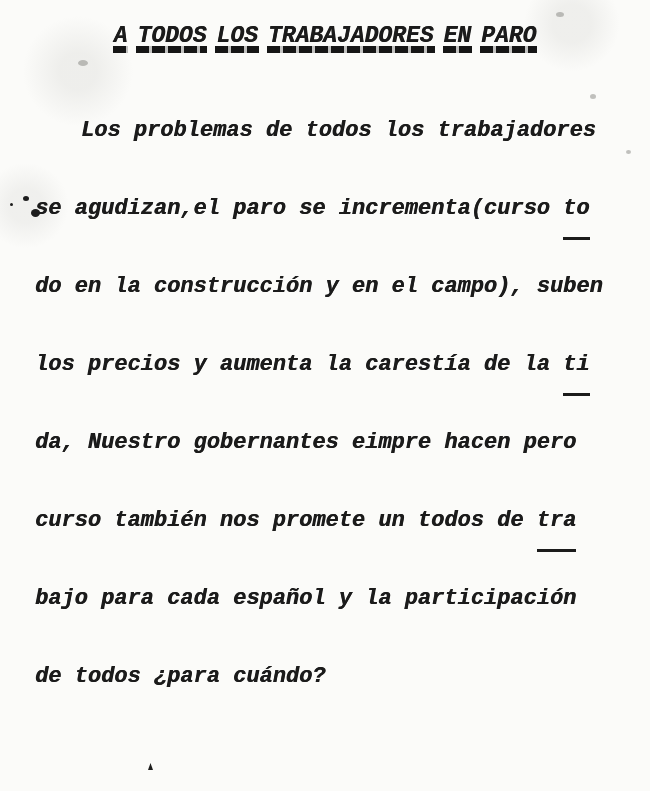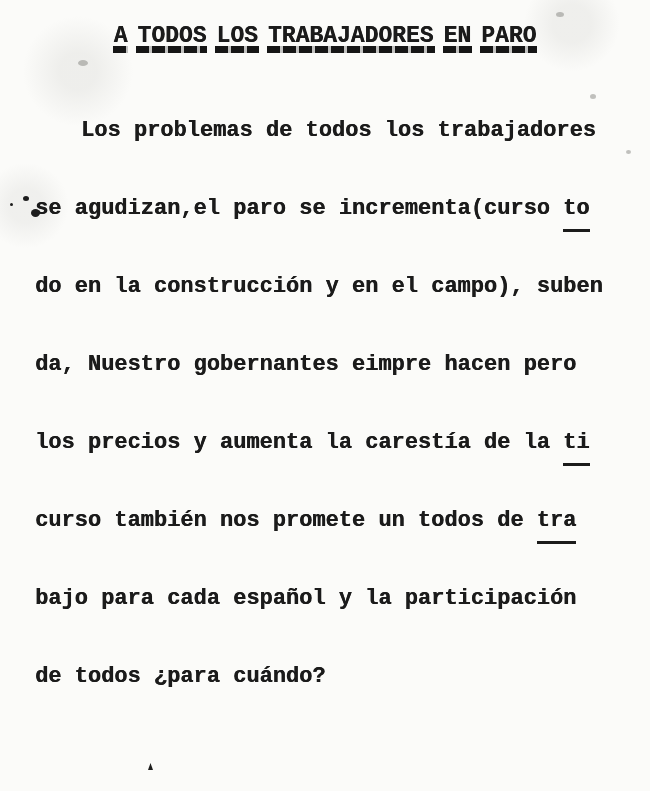--- a/index.html
+++ b/index.html
@@ -14,20 +14,21 @@
     margin: 0;
     background:
       radial-gradient(circle at 12% 9%, rgba(180,180,175,0.18) 0 2%, transparent 6%),
       radial-gradient(circle at 88% 3%, rgba(170,170,165,0.15) 0 2%, transparent 5%),
       radial-gradient(circle at 4% 26%, rgba(160,160,155,0.12) 0 2%, transparent 5%),
       #fbfbf9;
     overflow: hidden;
     font-family: "Liberation Mono", "DejaVu Sans Mono", monospace;
     font-weight: bold;
     color: #1b1b1b;
+    font-style: italic;
   }
   .ink { text-shadow: 0.4px 0 0 currentColor; }
 
   .title {
     margin: 21px 0 0 0;
     text-align: center;
     font-size: 23px;
     line-height: 30px;
     letter-spacing: 0px;
     white-space: nowrap;
@@ -44,43 +45,43 @@
     margin: 13px 0 0 35px;
     font-size: 22px;
     line-height: 26px;
     white-space: pre;
   }
   .ln { height: 26px; white-space: pre; }
   .ind1 { padding-left: 46px; }
 
   .tail {
     border-bottom: 3px solid currentColor;
-    padding-bottom: 8px;
+    padding-bottom: 16px;
   }
 
   .speck {
     position: absolute;
     background: #1d1d1d;
     border-radius: 50%;
   }
   .speck.faint { background: rgba(120,120,115,0.45); }
 </style>
 </head>
 <body>
 
 <div class="sheet ink">
 
   <h1 class="title"><span class="w">A</span><span class="w">TODOS</span><span class="w">LOS</span><span class="w">TRABAJADORES</span><span class="w">EN</span><span class="w">PARO</span></h1>
 
   <div class="docbody">
     <div class="ln ind1"><span>Los problemas de todos los trabajadores</span><span class="tail"></span></div>
     <div class="ln"><span>se agudizan,el paro se incrementa(curso </span><span class="tail">to</span></div>
     <div class="ln"><span>do en la construcción y en el campo), suben</span><span class="tail"></span></div>
+    <div class="ln"><span>los precios y aumenta la carestía de la </span><span class="tail">ti</span></div>
     <div class="ln"><span>da, Nuestro gobernantes eimpre hacen pero</span><span class="tail"></span></div>
-    <div class="ln"><span>los precios y aumenta la carestía de la </span><span class="tail">ti</span></div>
     <div class="ln"><span>curso también nos promete un todos de </span><span class="tail">tra</span></div>
     <div class="ln"><span>bajo para cada español y la participación</span><span class="tail"></span></div>
     <div class="ln"><span>de todos ¿para cuándo?</span><span class="tail"></span></div>
     
     
     
     
     
     
     

